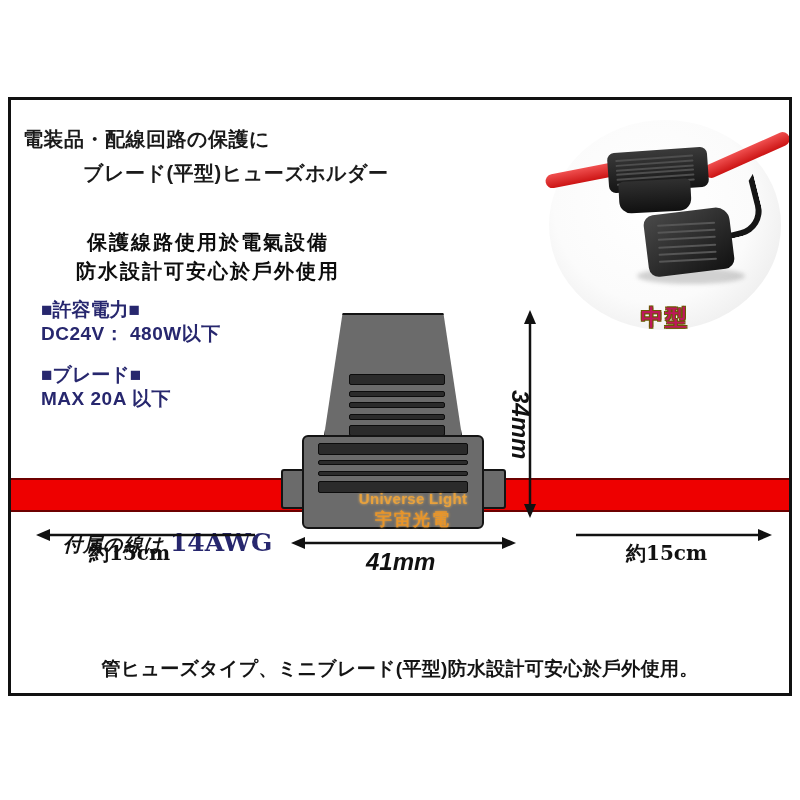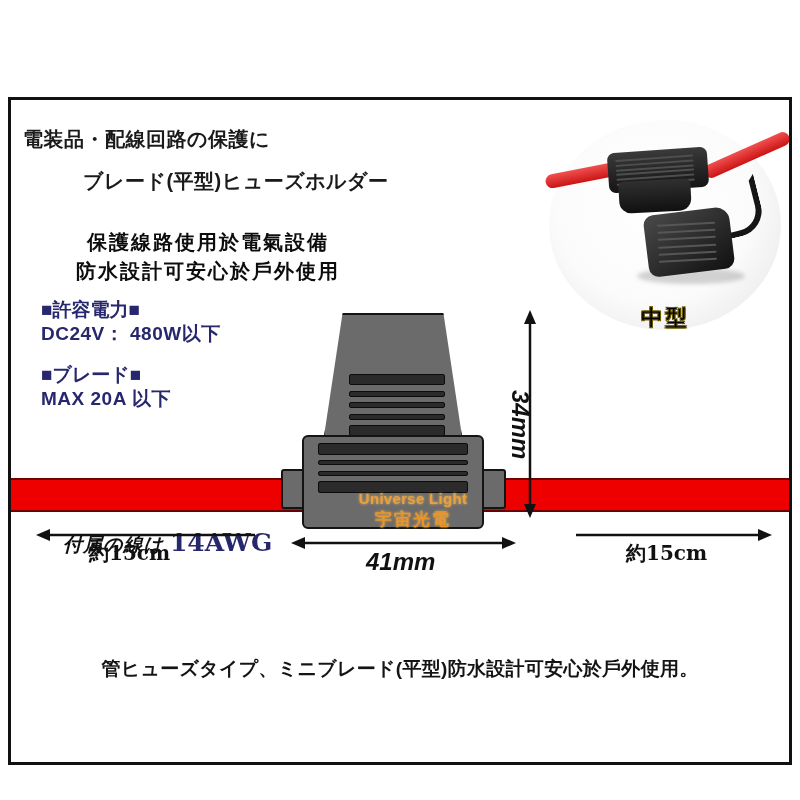--- a/index.html
+++ b/index.html
@@ -14,21 +14,21 @@
     overflow: hidden;
     font-family: "Liberation Sans", sans-serif;
   }
 
   
   #product-card {
     position: absolute;
     left: 8px;
     top: 97px;
     width: 784px;
-    height: 668px;
+    height: 599px;
     box-sizing: border-box;
     border: 3px solid #111111;
     background: #ffffff;
     overflow: hidden;
   }
 
   
   #headline-block {
     position: absolute;
     left: 12px;
@@ -43,21 +43,21 @@
     letter-spacing: 0.5px;
     white-space: nowrap;
   }
   .headline-line-2 {
     font-family: "Liberation Sans", sans-serif;
     font-size: 20px;
     font-weight: bold;
     color: #1a1a1a;
     letter-spacing: 0.5px;
     white-space: nowrap;
-    margin-top: 15px;
+    margin-top: 7px;
     margin-left: 60px;
   }
 
   
   #subtitle-block {
     position: absolute;
     left: 32px;
     top: 128px;
     width: 330px;
     text-align: center;
@@ -375,22 +375,22 @@
     border-radius: 50%;
     filter: blur(2px);
   }
   #photo-caption {
     position: absolute;
     left: 0; top: 185px;
     width: 248px;
     text-align: center;
     font-family: "DejaVu Sans", sans-serif;
     font-size: 22px;
-    font-weight: normal;
-    color: #000000;
+    font-weight: bold;
+    color: #be185d;
     letter-spacing: 2px;
     text-shadow: -1px -1px 0 #6a5a00, 1px -1px 0 #6a5a00,
                  -1px  1px 0 #6a5a00, 1px  1px 0 #6a5a00;
   }
 
   
   #footer-note {
     position: absolute;
     left: 0px;
     top: 556px;

